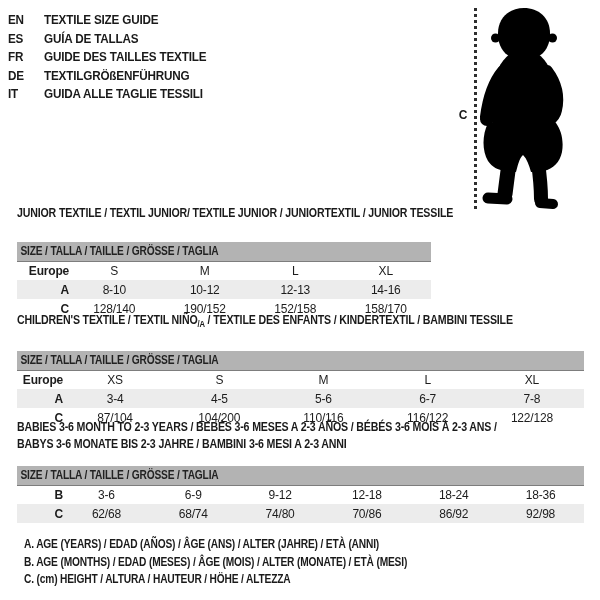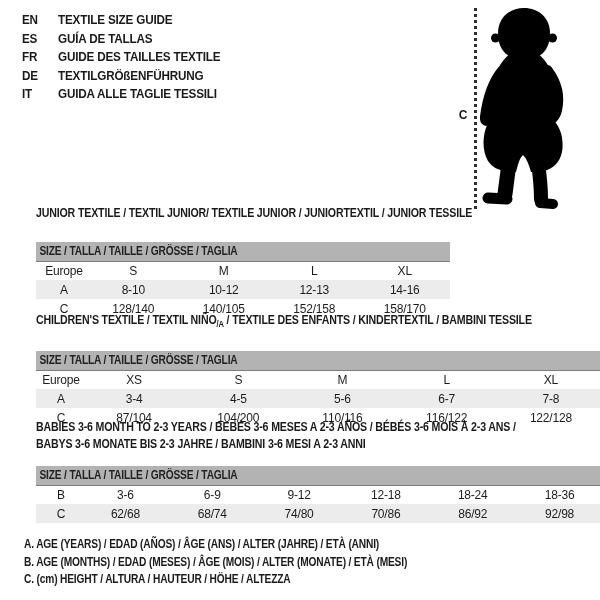--- a/index.html
+++ b/index.html
@@ -12,21 +12,21 @@
     color: #1a1a1a;
     overflow: hidden;
   }
   .cond {
     display: inline-block;
     transform: scaleX(0.85);
     transform-origin: 0 50%;
     white-space: nowrap;
   }
   
-  .langs { position: absolute; top: 11px; left: 22px; list-style: none; }
+  .langs { position: absolute; top: 11px; left: 8px; list-style: none; }
   .lang-row {
     display: flex;
     font-weight: bold;
     font-size: 13px;
     line-height: 18.5px;
     letter-spacing: -0.2px;
     transform: scaleX(0.9);
     transform-origin: 0 50%;
     white-space: nowrap;
   }
@@ -38,21 +38,21 @@
     height: 201px; width: 0;
     border-left: 3px dotted #2e2e2e;
   }
   .height-label {
     position: absolute; top: 103px; left: 0;
     width: 16px; text-align: center;
     font-weight: bold; font-size: 12px;
   }
   .baby-svg { position: absolute; top: 0; left: 23px; }
   
-  .sec { position: absolute; left: 36px; }
+  .sec { position: absolute; left: 17px; }
   .sec-1 { top: 205px; width: 414px; }
   .sec-2 { top: 312px; width: 567px; }
   .sec-3 { top: 419px; width: 567px; }
   .tbl-title {
     font-size: 12.5px; font-weight: bold;
     line-height: 16px; letter-spacing: -0.2px;
     white-space: nowrap;
     transform: scaleX(0.85); transform-origin: 0 50%;
   }
   .sec-3 .tbl-title { line-height: 16.5px; }
@@ -66,21 +66,21 @@
     font-size: 12px; letter-spacing: -0.2px;
     text-align: center; vertical-align: middle;
     color: #1c1c1c; white-space: nowrap;
   }
   .t .bar-cell {
     background: #b3b3b3;
     border-bottom: 1px solid #7d7d7d;
     text-align: left; font-weight: bold; color: #222;
   }
   .t .bar-cell .cond { padding-left: 4px; }
-  .t .lbl { text-align: center; padding-left: 4px; }
+  .t .lbl { text-align: right; padding-left: 4px; font-weight: bold; }
   .t tr.stripe td { background: #ececec; }
   
   .legend { position: absolute; top: 536px; left: 24px; list-style: none; }
   .legend-line {
     font-size: 12px; font-weight: bold;
     line-height: 17.5px; letter-spacing: -0.2px;
     white-space: nowrap;
     transform: scaleX(0.85); transform-origin: 0 50%;
   }
 </style>
@@ -157,21 +157,21 @@
     <tr class="stripe">
       <td class="lbl">A</td>
       <td>8-10</td>
       <td>10-12</td>
       <td>12-13</td>
       <td>14-16</td>
     </tr>
     <tr>
       <td class="lbl">C</td>
       <td>128/140</td>
-      <td>140/105</td>
+      <td>190/152</td>
       <td>152/158</td>
       <td>158/170</td>
     </tr>
   </tbody>
     </table>
 </section>
 
 <section class="sec sec-2">
   <h2 class="tbl-title"><span>CHILDREN'S TEXTILE / TEXTIL NIÑO</span><span class="sub-a">/A</span><span> / TEXTILE DES ENFANTS / KINDERTEXTIL / BAMBINI TESSILE</span></h2>
   <table class="t">

